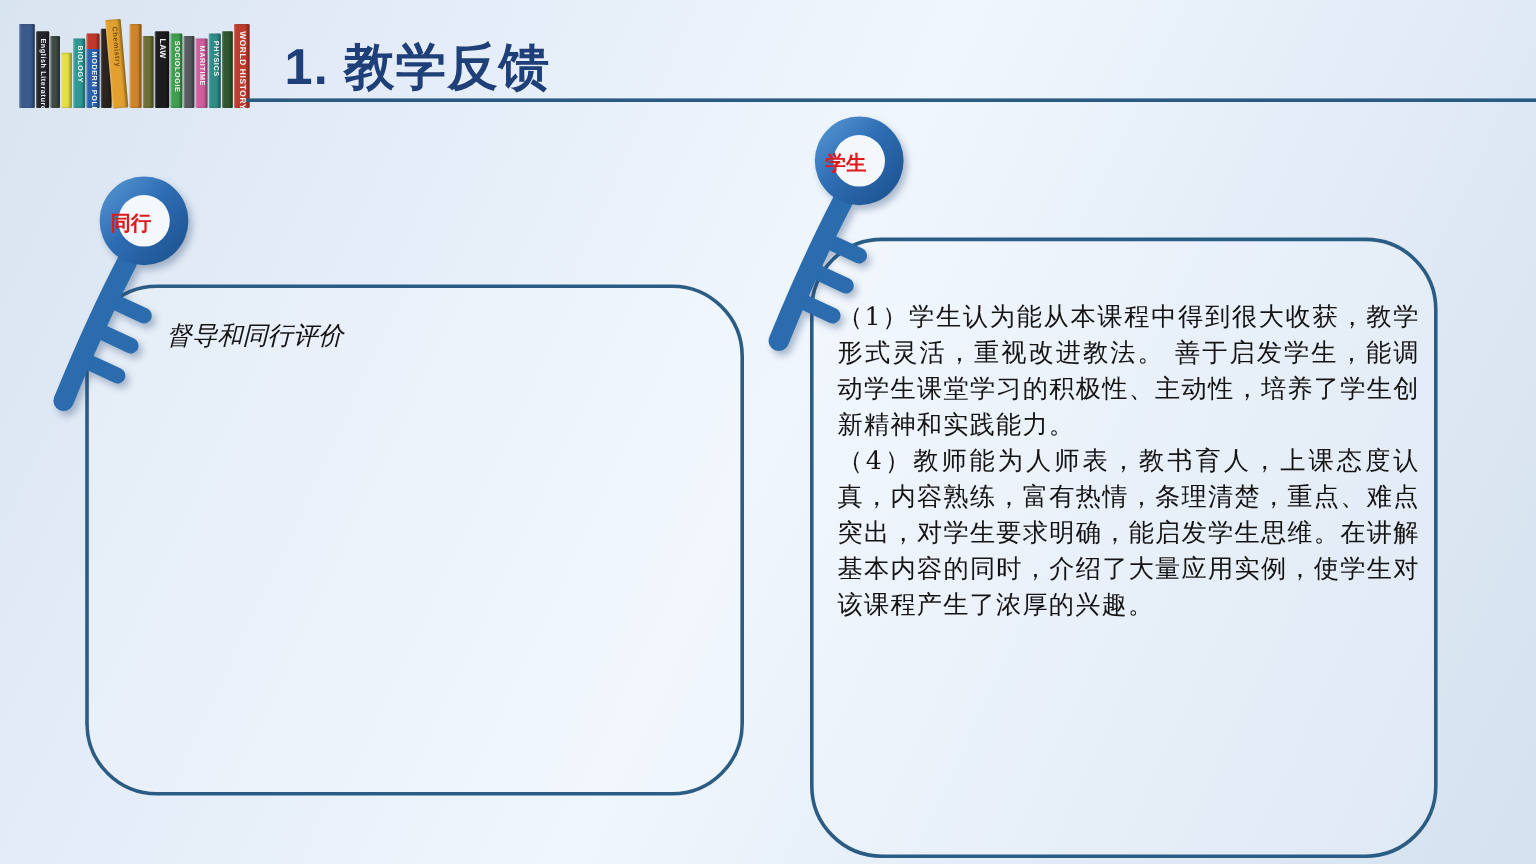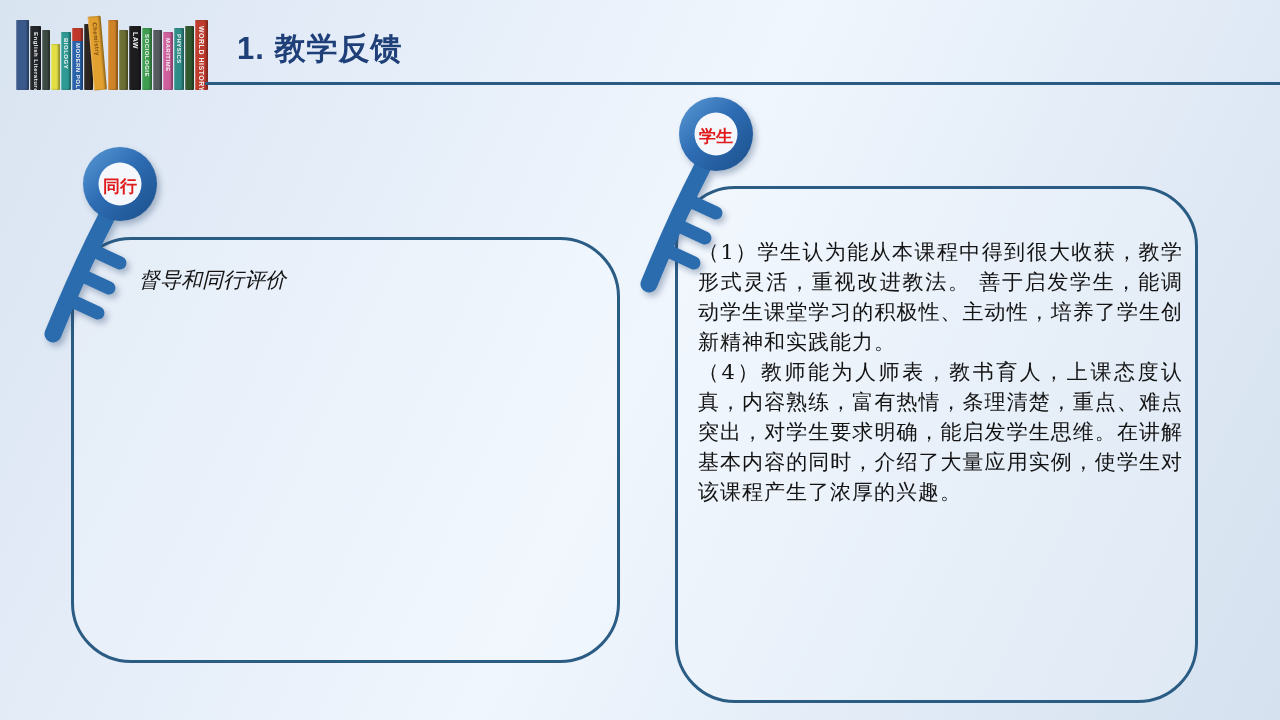--- a/index.html
+++ b/index.html
@@ -8,21 +8,21 @@
     width:1280px;height:720px;
     margin:0 auto;
     overflow:hidden;
     background:linear-gradient(115deg,#d9e4f1 0%,#e6eef9 28%,#f0f6fd 50%,#e3ecf7 72%,#d5e1ef 100%);
     font-family:"Liberation Sans",sans-serif;
   }
 
   
   .title{
     position:absolute;left:237px;top:28px;
-    font-size:31px;font-weight:700;color:#1e3f77;
+    font-size:42px;font-weight:700;color:#1e3f77;
     letter-spacing:1px;
   }
   .rule{
     position:absolute;left:205px;top:82px;right:0;height:3px;
     background:#2a5b82;
   }
 
   
   .books{
     position:absolute;left:16px;top:10px;width:184px;height:80px;
@@ -43,41 +43,41 @@
 
   
   .panel{
     position:absolute;
     border:3px solid #2b5c84;
     border-radius:60px;
     box-sizing:border-box;
     background:rgba(248,251,254,0.25);
   }
   .panel-peer{left:71px;top:237px;width:549px;height:426px;padding:26px 18px 0 45px;font-style:italic;}
-  .panel-student{left:675px;top:186px;width:523px;height:517px;padding:48px 12px 0 20px;}
+  .panel-student{left:675px;top:198px;width:523px;height:517px;padding:48px 12px 0 20px;}
 
   .panel-heading{
     font-family:"DejaVu Serif","Liberation Serif",serif;
     font-size:21px;color:#141414;
     margin:0 0 25px 20px;
   }
   .panel-body{
     font-family:"DejaVu Serif","Liberation Serif",serif;
     font-size:21px;line-height:29px;color:#141414;
     text-align:justify;letter-spacing:1px;
   }
   .panel-student .panel-body{line-height:30px;}
   .panel-body p{margin:0;}
 
   
   .key{position:absolute;width:140px;height:230px;filter:drop-shadow(3px 4px 3px rgba(40,70,110,.35));}
   .key-peer{left:40px;top:138px;}
   .key-student{left:636px;top:88px;}
   .key-tag{
-    position:absolute;width:56px;text-align:center;
+    position:absolute;width:56px;text-align:left;
     font-size:17px;font-weight:700;color:#e01a1a;
     font-family:"Liberation Sans",sans-serif;
   }
   .tag-peer{left:92px;top:175px;}
   .tag-student{left:688px;top:125px;}
 </style>
 </head>
 <body>
 
 <div class="slide">

